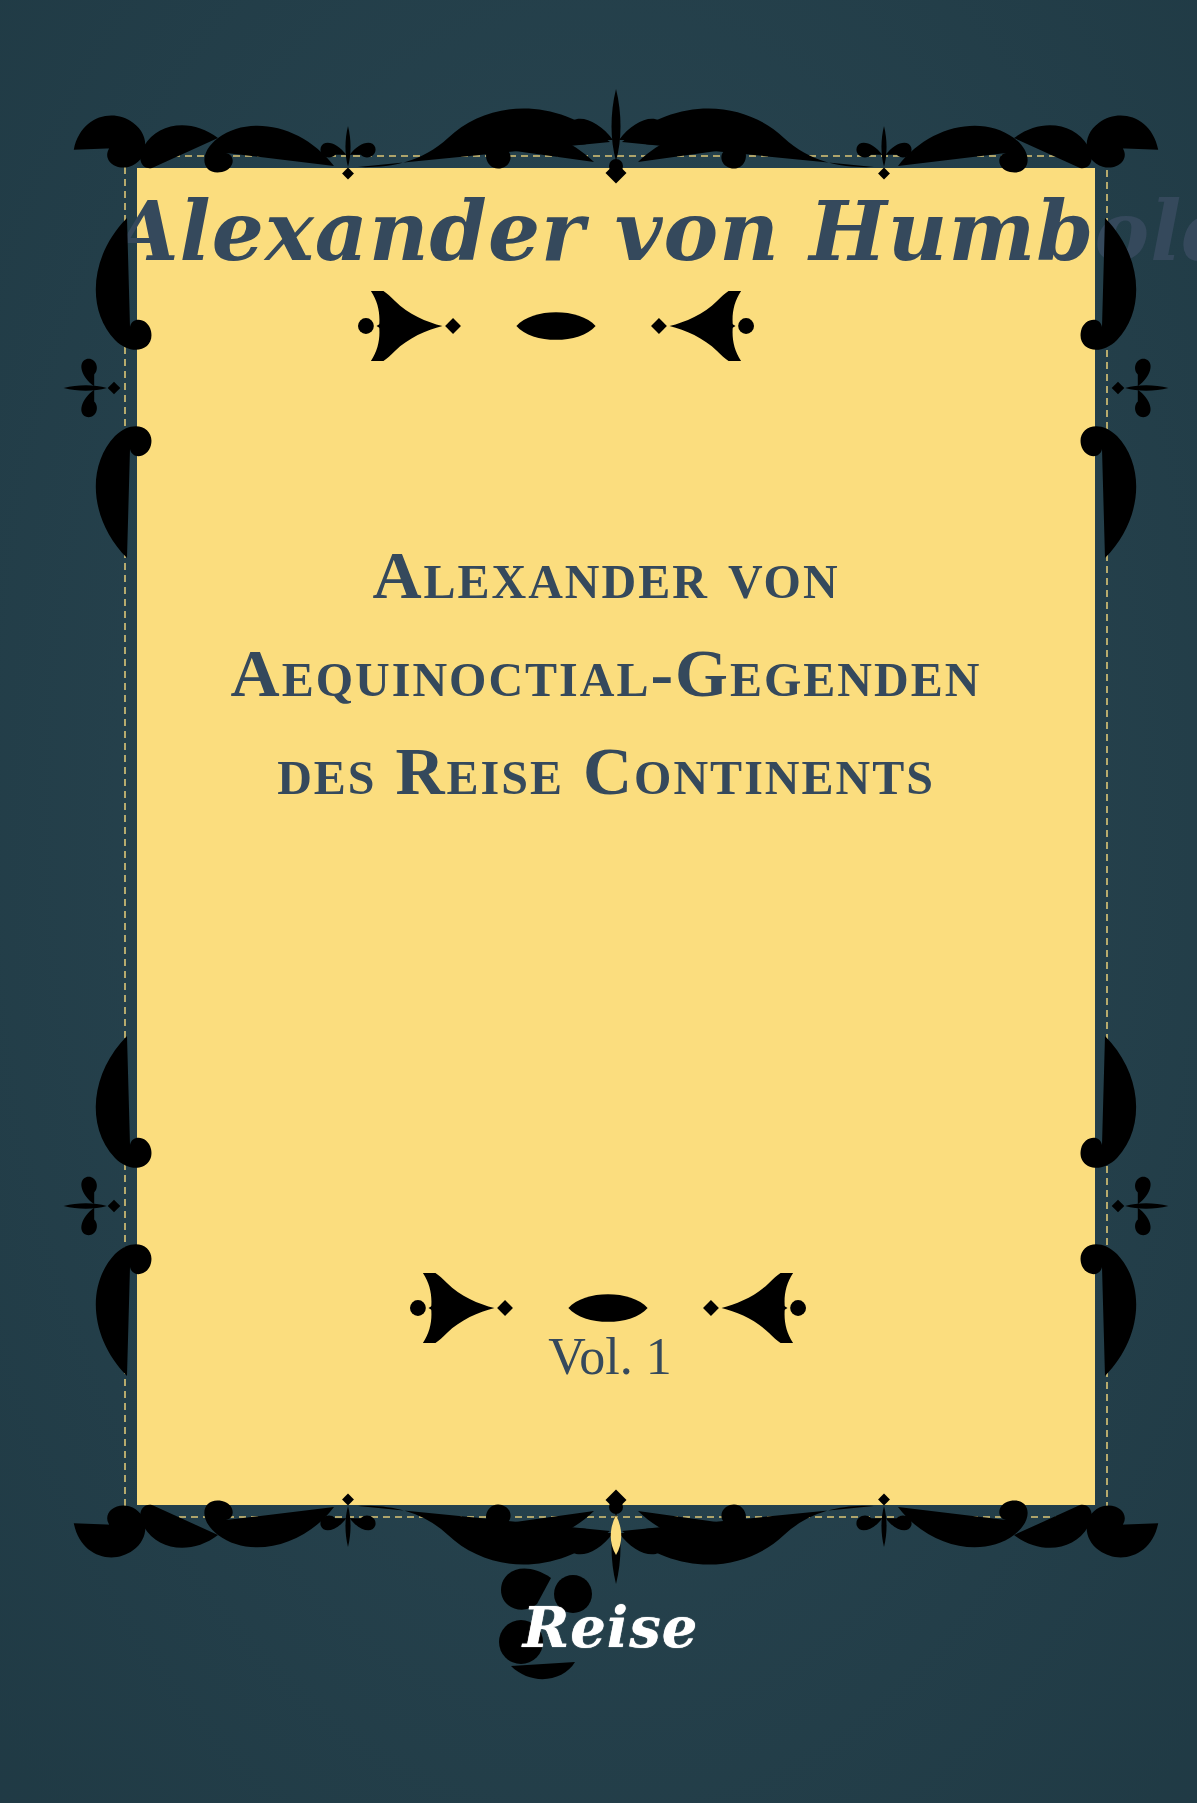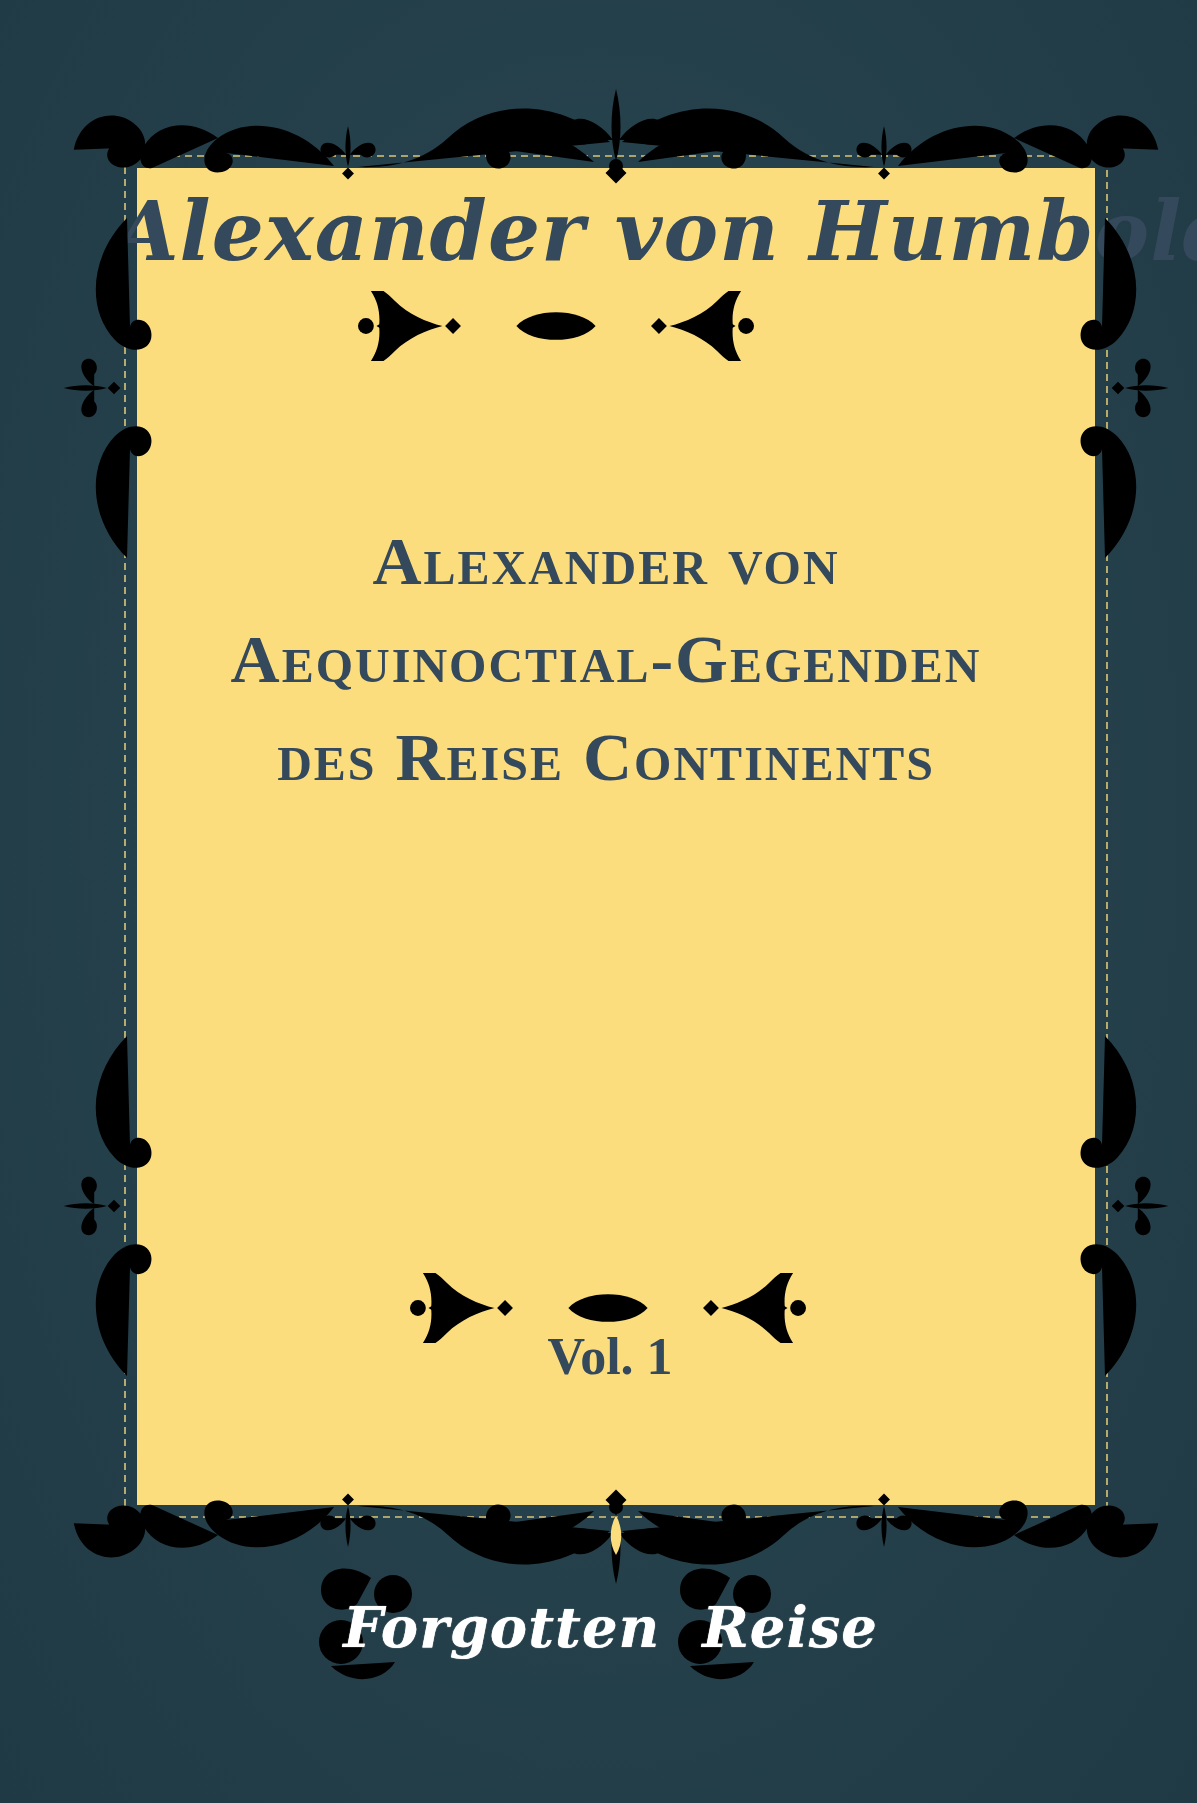--- a/index.html
+++ b/index.html
@@ -43,39 +43,39 @@
   }
   .divider{
     position:absolute;left:0;right:0;
     display:flex;justify-content:center;
     color:#35495C;
   }
   .divider.d1{top:123px;transform:translateX(-60px);}
   .divider.d2{top:1105px;transform:translateX(-8px);}
 
   .title{
-    position:absolute;left:0;right:0;top:344px;
+    position:absolute;left:0;right:0;top:358px;
     transform:translateX(-10px);
     text-align:center;
     font-family:"Liberation Serif","DejaVu Serif",serif;
     font-variant-caps:small-caps;
     font-weight:600;
     font-size:68px;
     line-height:98px;
     letter-spacing:2px;
     color:#35495C;
   }
   .title .tline{display:block;white-space:nowrap;}
 
   .volume{
     position:absolute;left:0;right:0;top:1158px;
     transform:translateX(-6px);
     text-align:center;
     font-family:"Liberation Serif","DejaVu Serif",serif;
-    font-weight:700;
+    font-weight:400;
     font-size:52px;
     line-height:62px;
     color:#35495C;
   }
 
   .logo{
     position:absolute;left:0;right:0;top:1592px;
     display:flex;justify-content:center;align-items:baseline;
     gap:42px;
     transform:translateX(12px);
@@ -190,20 +190,15 @@
   <use href="#side-cluster" transform="translate(137,228)"></use>
   <use href="#side-cluster" transform="translate(137,1046)"></use>
   <use href="#side-cluster" transform="translate(1095,228) scale(-1,1)"></use>
   <use href="#side-cluster" transform="translate(1095,1046) scale(-1,1)"></use>
 </svg>
 
 <div class="logo">
   <span class="word">
     <svg class="flourish" width="110" height="130" viewBox="0 0 110 130">
       <use href="#logo-swirl"></use>
-    </svg><span>Forgotten</span>
-  </span>
-  <span class="word">
-    <svg class="flourish" width="110" height="130" viewBox="0 0 110 130">
-      <use href="#logo-swirl"></use>
     </svg><span>Reise</span>
   </span>
 </div>
 
 </body></html>

